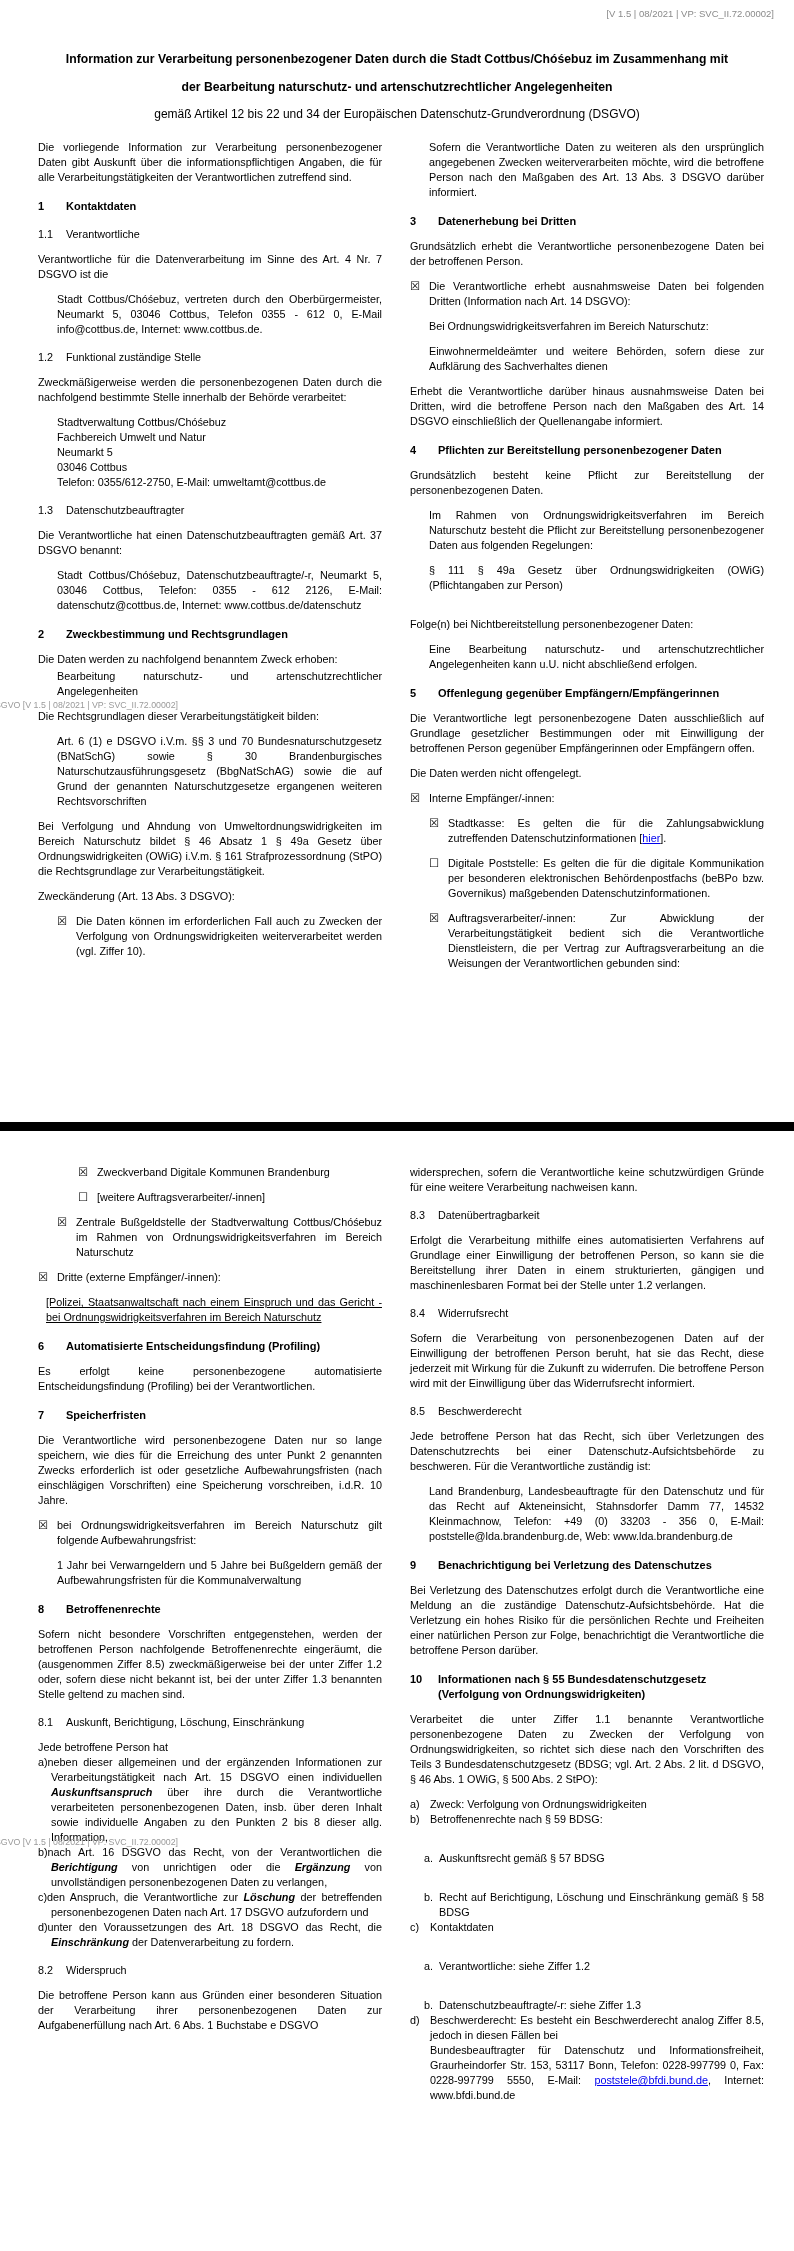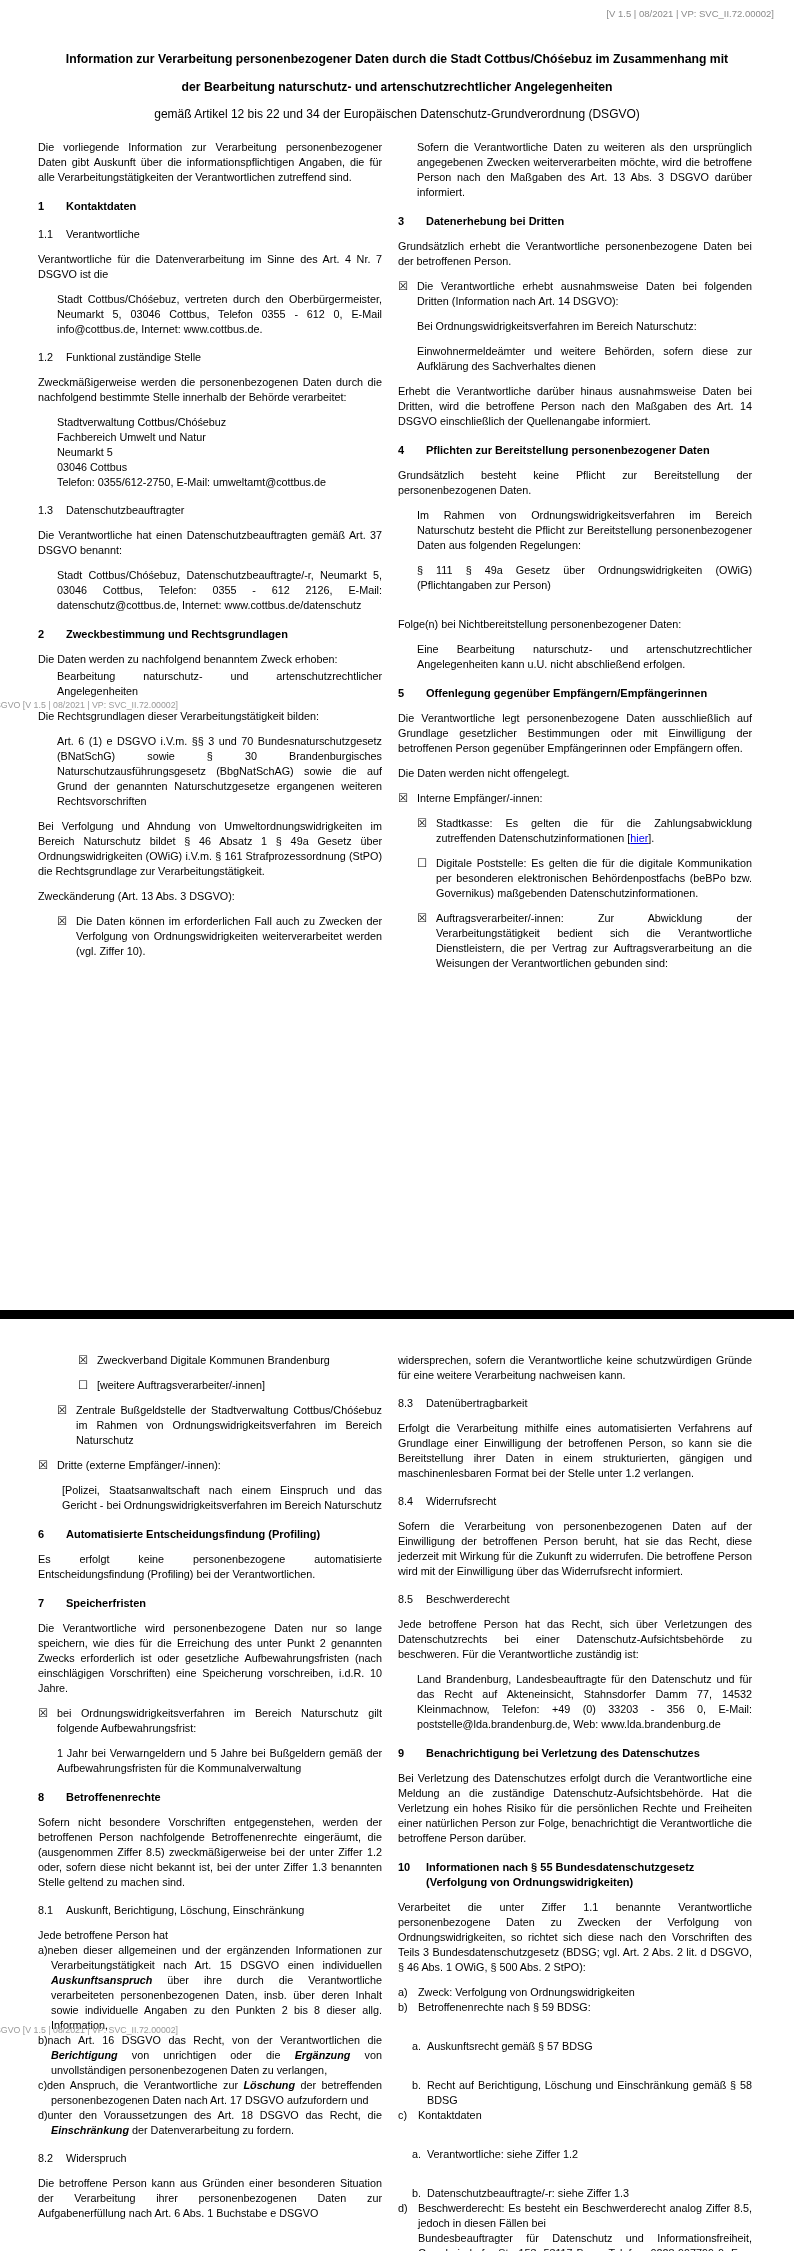--- a/index.html
+++ b/index.html
@@ -3,40 +3,40 @@
 <meta charset="utf-8">
 <style>
   * { box-sizing: border-box; margin: 0; padding: 0; }
   html, body { background: #ffffff; }
   body {
     width: 794px; height: 2251px;
     font-family: "Liberation Sans", "DejaVu Sans", sans-serif;
     color: #000;
   }
   .page { position: relative; width: 794px; background: #fff; overflow: hidden; }
-  #page1 { height: 1310px; }
+  #page1 { height: 1122px; }
   #divider { height: 9px; background: #000; }
   #page2 { height: 1120px; }
 
   .version { position: absolute; top: 8px; right: 20px; font-size: 9.5px; color: #8a8a8a; }
   .titleblock { padding-top: 45px; text-align: center; }
   .title { font-weight: bold; font-size: 12.2px; line-height: 28px; }
   .subtitle { font-size: 12px; line-height: 26px; }
 
-  .cols { display: flex; gap: 16px; padding: 13px 22px 0 38px; font-size: 10.8px; line-height: 15px; }
+  .cols { display: flex; gap: 28px; padding: 13px 22px 0 38px; font-size: 10.8px; line-height: 15px; }
   .cols2 { padding-top: 34px; }
   .colL { width: 344px; flex: none; }
   .colR { width: 354px; flex: none; }
 
   .p { margin-bottom: 10px; text-align: justify; }
   .tight { margin-bottom: 2px; }
   .tight0 { margin-bottom: 0; }
   .mt40 { margin-top: 24px; }
   .ind { margin-left: 19px; }
-  .ind-sm { margin-left: 24px; }
+  .ind-sm { margin-left: 8px; text-decoration: underline; }
   .addr { margin-bottom: 10px; }
   .addr div { margin-left: 19px; }
 
   .h1 { display: flex; font-weight: bold; font-size: 11px; margin: 14px 0 10px; }
   .h1 .num { flex: 0 0 28px; }
   .h2 { display: flex; margin: 13px 0 10px; }
   .h2 .num { flex: 0 0 28px; }
   .h2 .txt { }
 
   .cb { display: flex; margin-bottom: 10px; }

